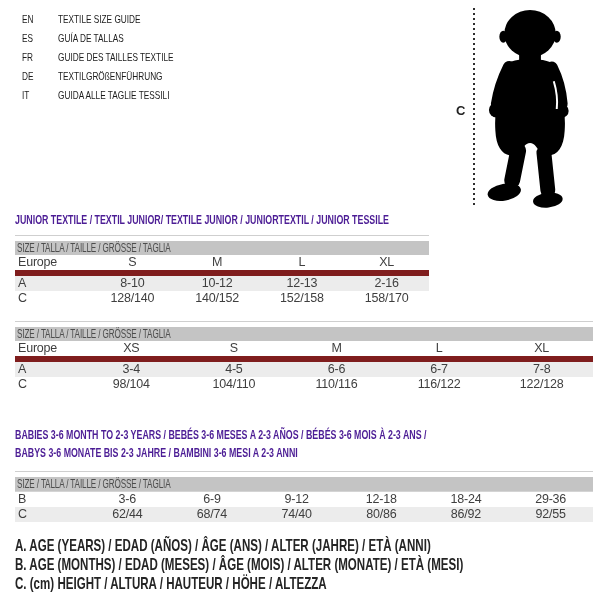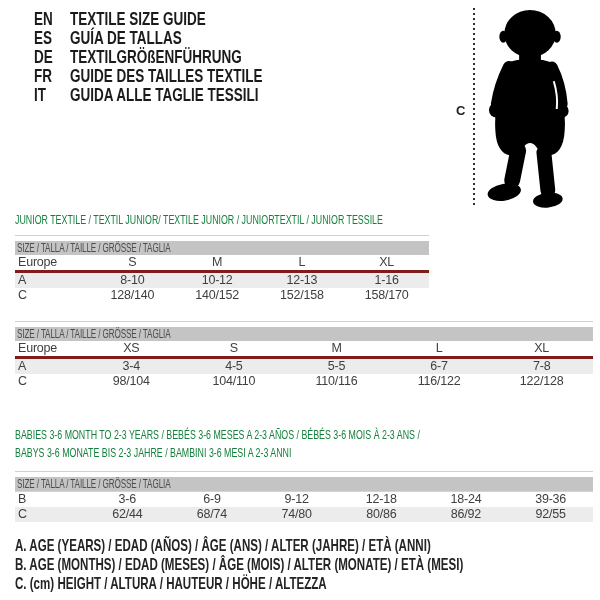--- a/index.html
+++ b/index.html
@@ -5,47 +5,47 @@
   html,body { margin:0; padding:0; background:#fff; }
   .page {
     position:relative; width:600px; height:600px; background:#ffffff;
     font-family:"Liberation Sans", sans-serif; color:#1e1e1e; overflow:hidden;
   }
   .condensed { display:inline-block; transform:scaleX(0.68); transform-origin:0 50%; white-space:nowrap; }
   .sc75 { display:inline-block; transform:scaleX(0.75); transform-origin:0 50%; white-space:nowrap; }
 
   
   .langs { position:absolute; left:22px; top:10px; }
-  .lang-row { display:flex; line-height:19px; font-size:18px; font-weight:bold; color:#1b1b1b;margin-left:12px; }
+  .lang-row { display:flex; line-height:19px; font-size:11px; font-weight:normal; color:#1b1b1b; }
   .lang-code { width:36px; }
 
   
   .figure { position:absolute; left:0; top:0; width:600px; height:220px; }
   .c-label { position:absolute; left:456px; top:103px; font-size:13px; font-weight:bold; color:#222; }
   .dotted { position:absolute; left:473px; top:8px; width:2px; height:199px;
             background:repeating-linear-gradient(to bottom,#2e2e2e 0 2px,transparent 2px 5px); }
   .baby-svg { position:absolute; left:485px; top:6px; width:95px; height:203px; }
 
   
   .section { position:absolute; }
   .sec1 { left:15px; top:213px; width:414px; }
   .sec2 { left:15px; top:321px; width:578px; }
   .sec3 { left:15px; top:426px; width:578px; }
-  .sec-title { font-size:13px; font-weight:normal; color:#15803d; line-height:13px; margin-bottom:9px; }
+  .sec-title { font-size:13px; font-weight:bold; color:#4c1d95; line-height:13px; margin-bottom:9px; }
   .sec3 .sec-title { line-height:18px; }
   .title-sub { font-size:9px; vertical-align:-2px; }
 
   .tbl-wrap { border-top:1px solid #cfcfcf; padding-top:5px; }
   table { border-collapse:collapse; width:100%; table-layout:fixed; }
   td { height:15px; line-height:15px; padding:0; font-size:12.5px; color:#3f3f3f; text-align:center;
        letter-spacing:-0.2px; overflow:hidden; }
   tr.bar td { background:#c4c4c4; height:14px; line-height:14px; text-align:left; }
   .bar-text { font-size:12px; color:#4d4d4d; padding-left:3px; }
   td.lab { text-align:left; padding-left:3px; }
-  tr.cols-row td { border-bottom:3px solid #7f1d1d;margin-left:24px; }
+  tr.cols-row td { border-bottom:6px solid #7f1d1d;margin-left:24px; }
   tr.stripe { background:#ececec; }
   .sec3 tr.bar td { border-bottom:1px solid #d4d4d4; }
 
   
   .legend { position:absolute; left:15px; top:536px; }
   .legend-line { line-height:19px; font-size:17px; font-weight:bold; color:#242424; }
 </style>
 </head>
 <body>
 
@@ -54,26 +54,26 @@
   <div class="langs">
     <div class="lang-row">
       <span class="lang-code"><span class="sc75">EN</span></span>
       <span class="sc75">TEXTILE SIZE GUIDE</span>
     </div>
     <div class="lang-row">
       <span class="lang-code"><span class="sc75">ES</span></span>
       <span class="sc75">GUÍA DE TALLAS</span>
     </div>
     <div class="lang-row">
+      <span class="lang-code"><span class="sc75">FR</span></span>
+      <span class="sc75">GUIDE DES TAILLES TEXTILE</span>
+    </div>
+    <div class="lang-row">
       <span class="lang-code"><span class="sc75">DE</span></span>
       <span class="sc75">TEXTILGRÖßENFÜHRUNG</span>
-    </div>
-    <div class="lang-row">
-      <span class="lang-code"><span class="sc75">FR</span></span>
-      <span class="sc75">GUIDE DES TAILLES TEXTILE</span>
     </div>
     <div class="lang-row">
       <span class="lang-code"><span class="sc75">IT</span></span>
       <span class="sc75">GUIDA ALLE TAGLIE TESSILI</span>
     </div>
   </div>
 
   <div class="figure">
     <span class="c-label">C</span>
     <div class="dotted"></div>
@@ -120,21 +120,21 @@
           <td>S</td>
           <td>M</td>
           <td>L</td>
           <td>XL</td>
         </tr>
         <tr class="stripe">
           <td class="lab">A</td>
           <td>8-10</td>
           <td>10-12</td>
           <td>12-13</td>
-          <td>1-16</td>
+          <td>2-16</td>
         </tr>
         <tr>
           <td class="lab">C</td>
           <td>128/140</td>
           <td>140/152</td>
           <td>152/158</td>
           <td>158/170</td>
         </tr>
       </tbody>
         </table>
@@ -161,21 +161,21 @@
           <td>XS</td>
           <td>S</td>
           <td>M</td>
           <td>L</td>
           <td>XL</td>
         </tr>
         <tr class="stripe">
           <td class="lab">A</td>
           <td>3-4</td>
           <td>4-5</td>
-          <td>5-5</td>
+          <td>6-6</td>
           <td>6-7</td>
           <td>7-8</td>
         </tr>
         <tr>
           <td class="lab">C</td>
           <td>98/104</td>
           <td>104/110</td>
           <td>110/116</td>
           <td>116/122</td>
           <td>122/128</td>
@@ -205,27 +205,27 @@
             <tr class="bar">
           <td colspan="7"><span class="condensed bar-text">SIZE / TALLA / TAILLE / GRÖSSE / TAGLIA</span></td>
         </tr>
         <tr>
           <td class="lab">B</td>
           <td>3-6</td>
           <td>6-9</td>
           <td>9-12</td>
           <td>12-18</td>
           <td>18-24</td>
-          <td>39-36</td>
+          <td>29-36</td>
         </tr>
         <tr class="stripe">
           <td class="lab">C</td>
           <td>62/44</td>
           <td>68/74</td>
-          <td>74/80</td>
+          <td>74/40</td>
           <td>80/86</td>
           <td>86/92</td>
           <td>92/55</td>
         </tr>
       </tbody>
         </table>
     </div>
   </div>
 
   <div class="legend">

